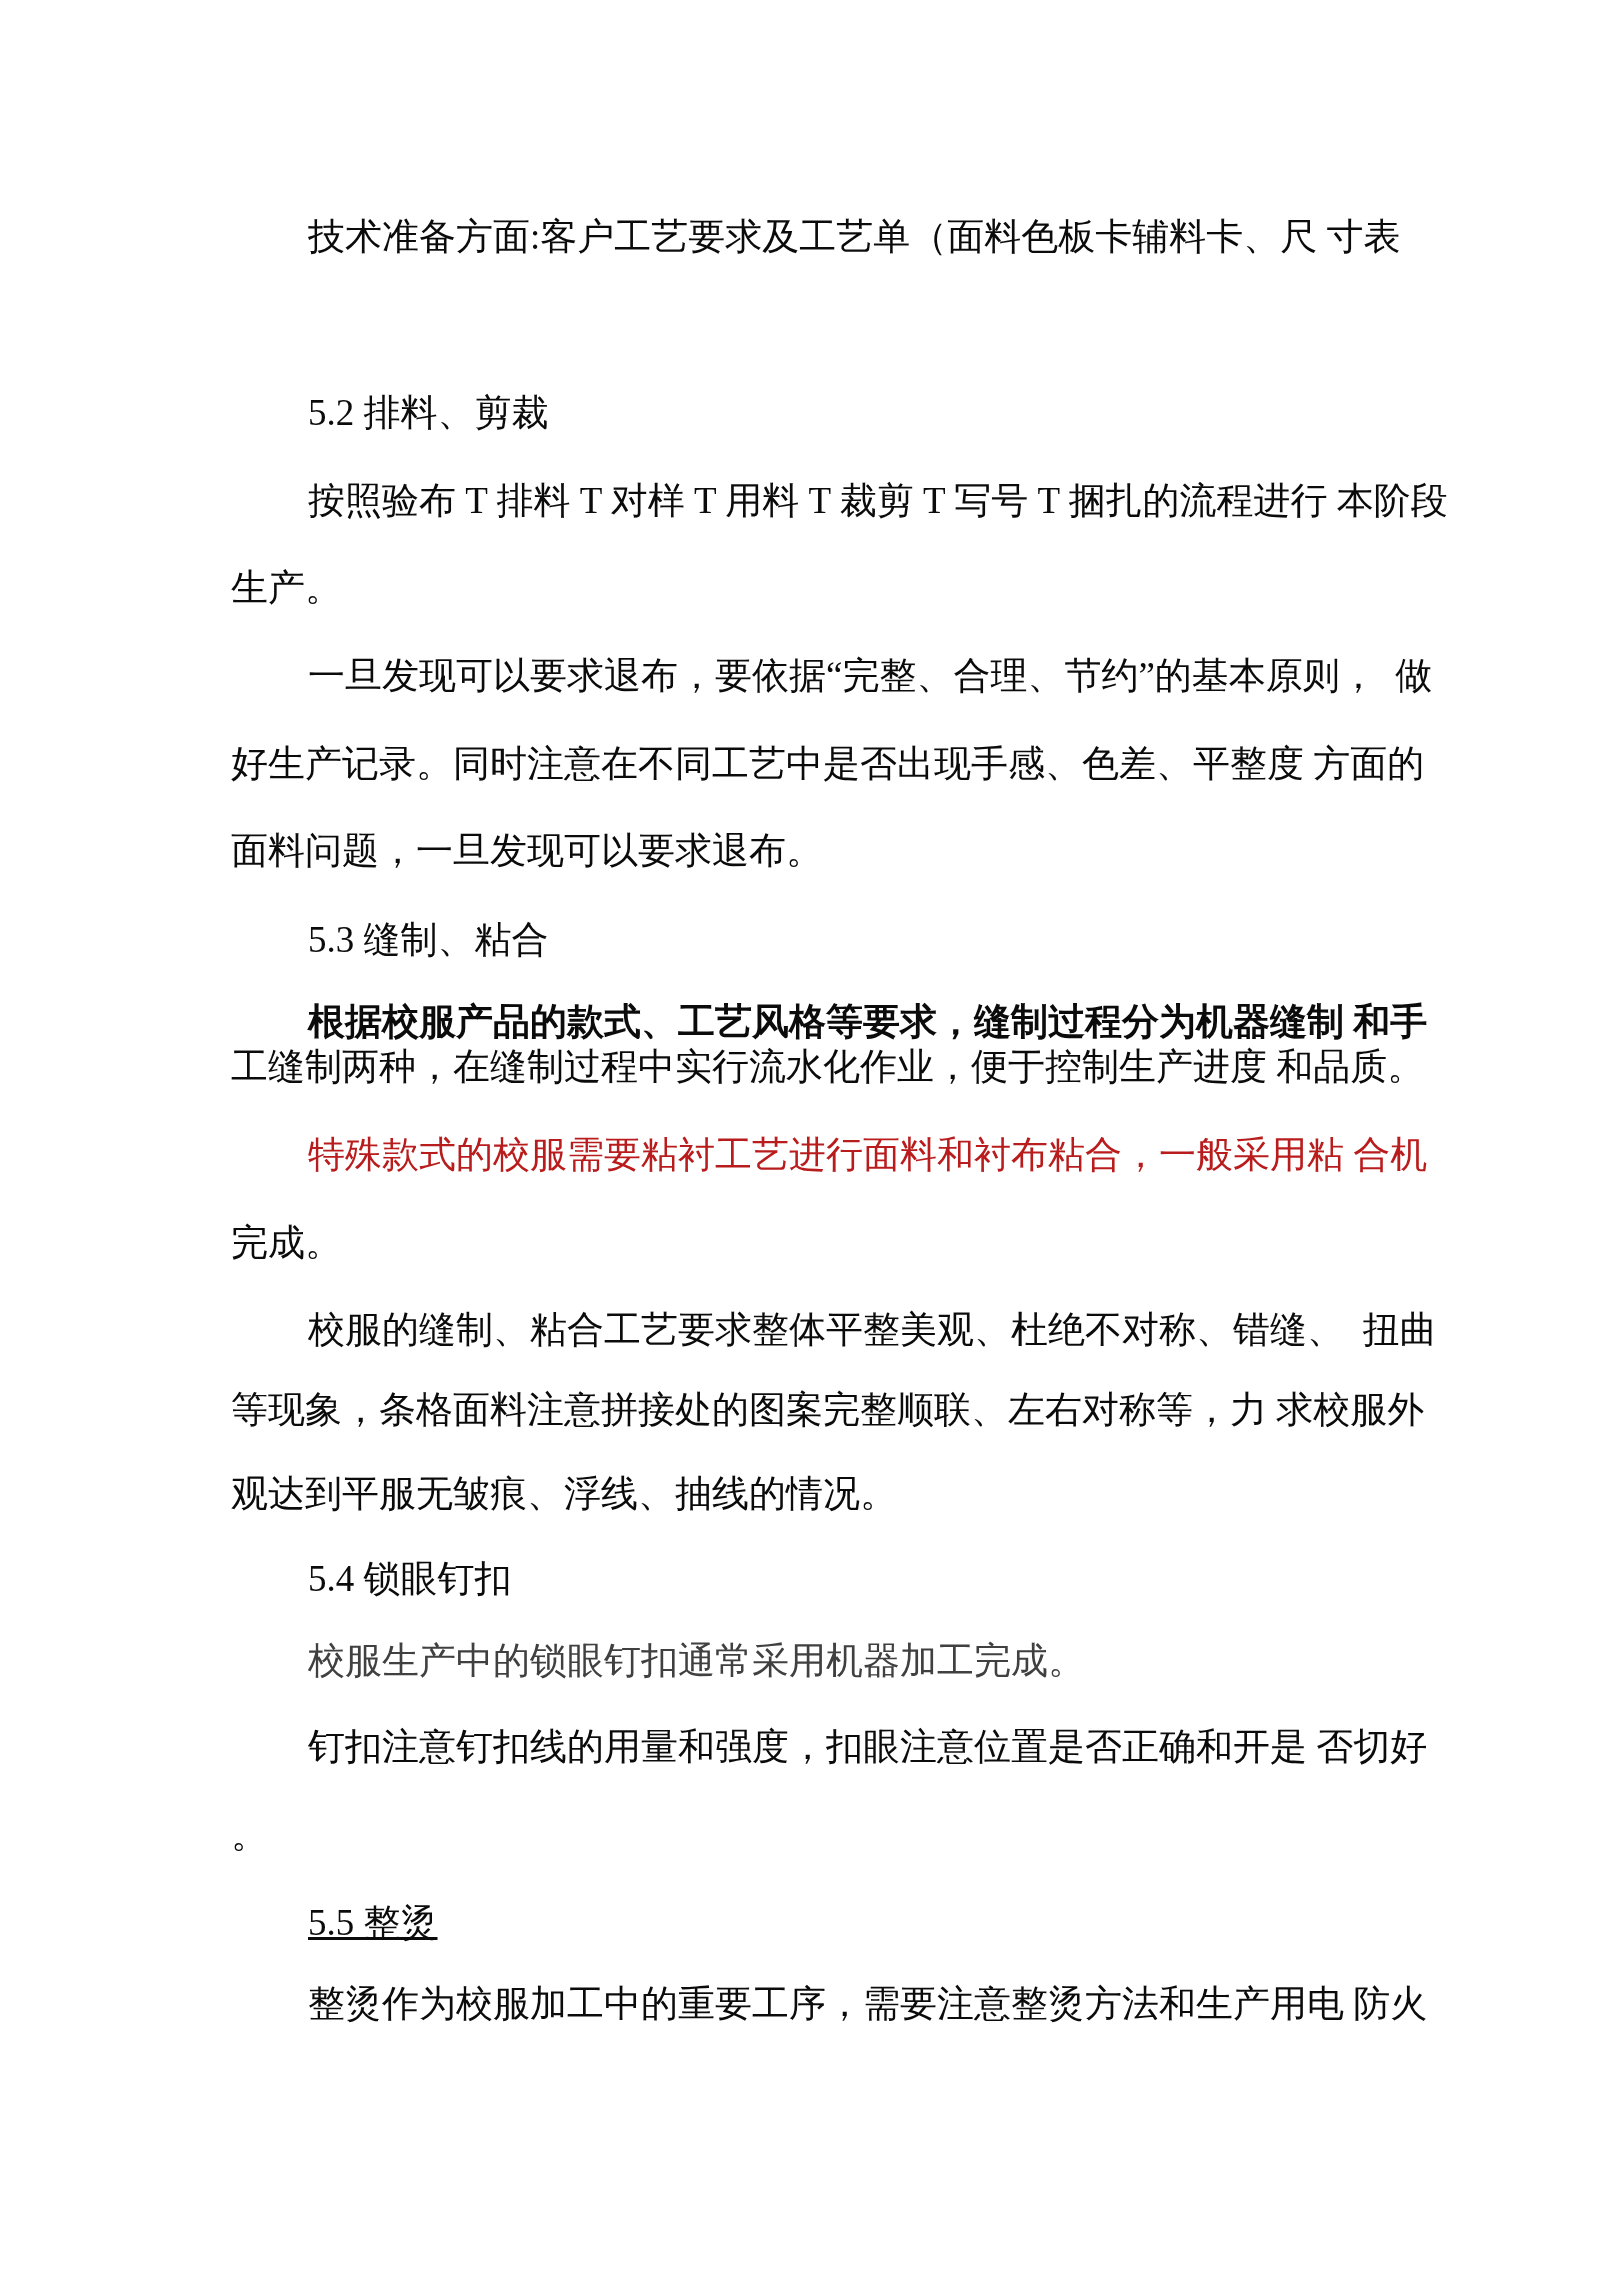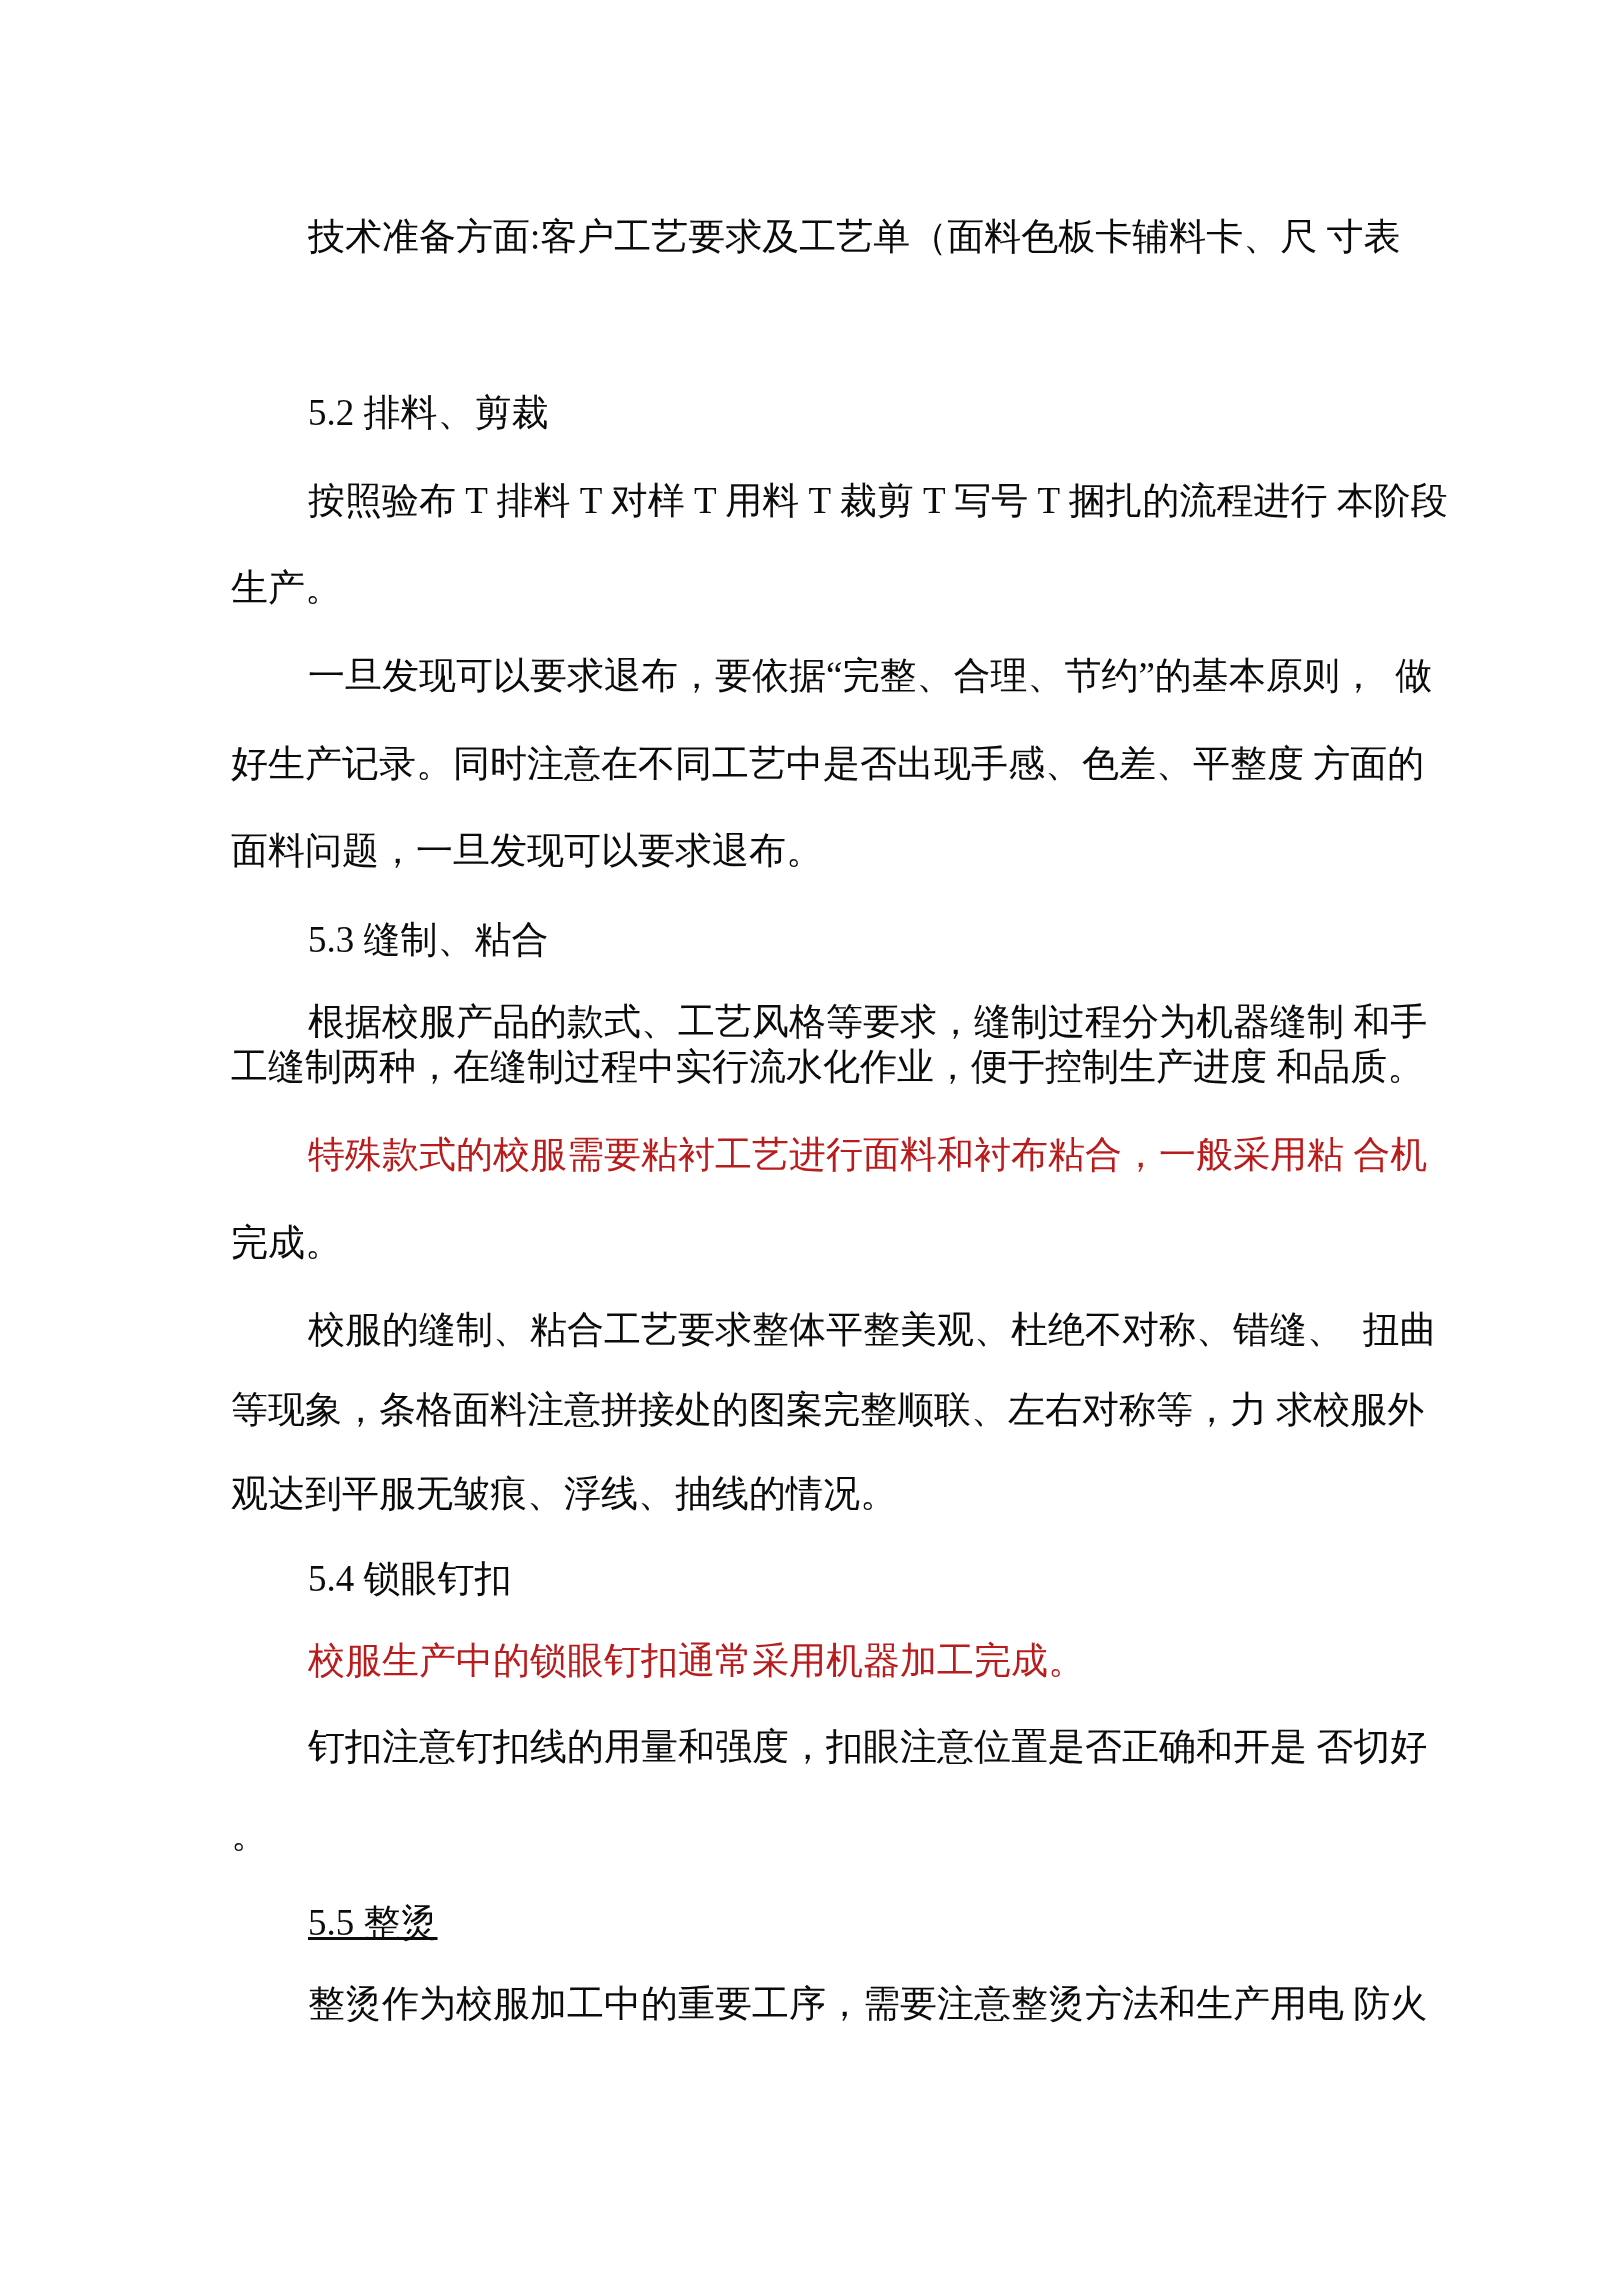--- a/index.html
+++ b/index.html
@@ -42,27 +42,27 @@
 
 <div class="document-page" id="document-page" style="background: rgb(255, 255, 255);">
     <div class="text-line indent" style="top: 218px; color: rgb(11, 11, 11);">技术准备方面:客户工艺要求及工艺单（面料色板卡辅料卡、尺 寸表</div>
     <div class="text-line indent" style="top: 394px; color: rgb(11, 11, 11);">5.2 排料、剪裁</div>
     <div class="text-line indent" style="top: 482px; color: rgb(11, 11, 11);">按照验布 T 排料 T 对样 T 用料 T 裁剪 T 写号 T 捆扎的流程进行 本阶段</div>
     <div class="text-line" style="top: 569px; color: rgb(11, 11, 11);">生产。</div>
     <div class="text-line indent" style="top: 657px; color: rgb(11, 11, 11);">一旦发现可以要求退布，要依据“完整、合理、节约”的基本原则，  做</div>
     <div class="text-line" style="top: 745px; color: rgb(11, 11, 11);">好生产记录。同时注意在不同工艺中是否出现手感、色差、平整度 方面的</div>
     <div class="text-line" style="top: 832px; color: rgb(11, 11, 11);">面料问题，一旦发现可以要求退布。</div>
     <div class="text-line indent" style="top: 921px; color: rgb(11, 11, 11);">5.3 缝制、粘合</div>
-    <div class="text-line indent" style="top: 1003px; color: rgb(11, 11, 11);">根据校服产品的款式、工艺风格等要求，缝制过程分为机器缝制 和手</div>
+    <div class="text-line indent" style="top: 1003px; color: rgb(11, 11, 11); font-weight: bold;">根据校服产品的款式、工艺风格等要求，缝制过程分为机器缝制 和手</div>
     <div class="text-line" style="top: 1048px; color: rgb(11, 11, 11);">工缝制两种，在缝制过程中实行流水化作业，便于控制生产进度 和品质。</div>
     <div class="text-line indent" style="top: 1136px; color: #b91c1c;">特殊款式的校服需要粘衬工艺进行面料和衬布粘合，一般采用粘 合机</div>
     <div class="text-line" style="top: 1224px; color: rgb(11, 11, 11);">完成。</div>
     <div class="text-line indent" style="top: 1311px; color: rgb(11, 11, 11);">校服的缝制、粘合工艺要求整体平整美观、杜绝不对称、错缝、  扭曲</div>
     <div class="text-line" style="top: 1391px; color: rgb(11, 11, 11);">等现象，条格面料注意拼接处的图案完整顺联、左右对称等，力 求校服外</div>
     <div class="text-line" style="top: 1475px; color: rgb(11, 11, 11);">观达到平服无皱痕、浮线、抽线的情况。</div>
     <div class="text-line indent" style="top: 1560px; color: rgb(11, 11, 11);">5.4 锁眼钉扣</div>
-    <div class="text-line indent" style="top: 1642px; color: #b91c1c;">校服生产中的锁眼钉扣通常采用机器加工完成。</div>
+    <div class="text-line indent" style="top: 1642px; color: #404040;">校服生产中的锁眼钉扣通常采用机器加工完成。</div>
     <div class="text-line indent" style="top: 1728px; color: rgb(11, 11, 11);">钉扣注意钉扣线的用量和强度，扣眼注意位置是否正确和开是 否切好</div>
     <div class="text-line" style="top: 1816px; color: rgb(11, 11, 11);">。</div>
     <div class="text-line indent" style="top: 1904px; color: rgb(11, 11, 11); text-decoration: underline;">5.5 整烫</div>
     <div class="text-line indent" style="top: 1985px; color: rgb(11, 11, 11);">整烫作为校服加工中的重要工序，需要注意整烫方法和生产用电 防火</div>
   </div>
 
 
 </body></html>

